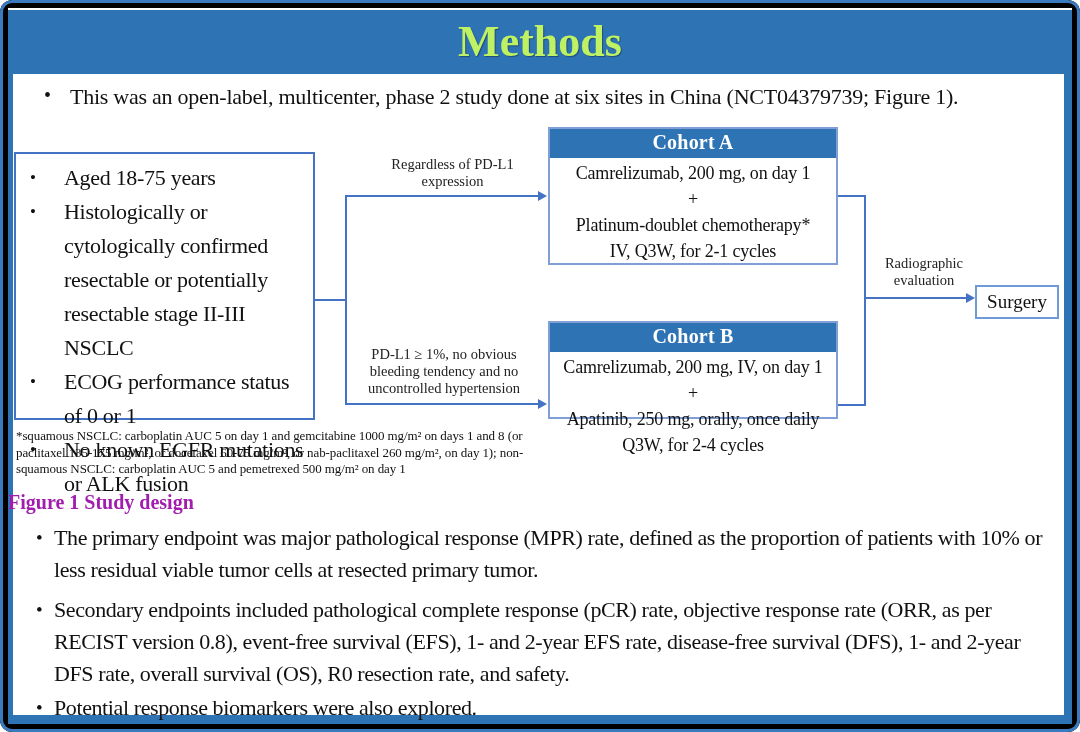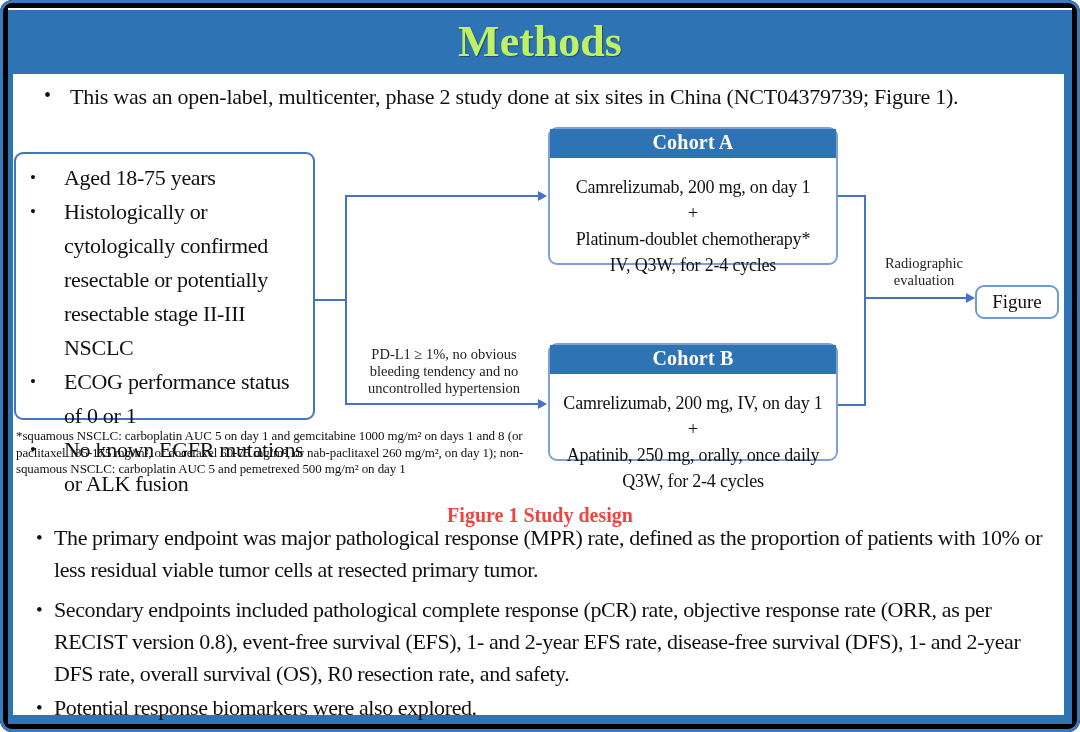--- a/index.html
+++ b/index.html
@@ -20,54 +20,54 @@
 
   .bullet-row { position:absolute; display:flex; color:#111; }
   .bullet-row .dot { flex:0 0 auto; }
   .intro { top:76px; left:36px; right:10px; font-size:22px; letter-spacing:-0.25px; }
   .intro .dot { width:26px; font-size:20px; }
   .bot { left:28px; right:22px; font-size:22px; line-height:32px; letter-spacing:-0.4px; }
   .bot .dot { width:18px; font-size:19px; }
   .b2 { top:514px; } .b3 { top:586px; } .b4 { top:684px; }
 
   
-  .dbox { position:absolute; background:#ffffff;border-radius:9px; }
+  .dbox { position:absolute; background:#ffffff; }
   .dbox .hdr { background:#2e74b5; color:#ffffff; font-weight:bold; }
   .elig { left:6px; top:144px; width:301px; height:268px; border:2px solid #4472c4; }
   .elig .hdr { height:30px; font-size:18px; padding:3px 0 0 10px; letter-spacing:0.2px; }
   .elig ul { list-style:none; margin-top:7px; }
   .elig li { position:relative; padding-left:48px; padding-right:4px; font-size:22px;
              line-height:34px; letter-spacing:-0.3px; color:#111; }
   .elig li::before { content:"\2022"; position:absolute; left:14px; top:0; font-size:17px; }
 
   .cohort { width:290px; border:2px solid #7f9fd6; text-align:center; }
   .cohortA { left:540px; top:119px; height:138px; }
-  .cohortB { left:540px; top:335px; height:118px; }
+  .cohortB { left:540px; top:313px; height:98px; }
   .cohort .hdr { height:29px; font-size:20px; padding-top:2px; letter-spacing:0.2px; }
-  .cohort .body { padding-top:16px;text-align:center; }
+  .cohort .body { padding-top:2px;text-align:center; }
   .cohort .line { font-size:18px; line-height:26px; letter-spacing:-0.2px; color:#111; }
 
   .surgery { left:967px; top:277px; width:84px; height:34px; border:2px solid #6e9bd8;
              display:flex; align-items:center; justify-content:center; font-size:19px; color:#111; }
 
   
   .hl, .vl { position:absolute; background:#4472c4; }
   .hl { height:2px; } .vl { width:2px; }
   .arr { position:absolute; width:0; height:0; border-top:5px solid transparent;
          border-bottom:5px solid transparent; border-left:9px solid #4472c4; }
 
   .flabel { position:absolute; text-align:center; font-size:14.5px; line-height:17px; color:#222; }
   .ltop { left:357px; top:148px; width:175px; }
   .lbot { left:337px; top:338px; width:198px; }
   .lrad { left:862px; top:247px; width:108px;text-align:center; }
 
   .footnote { position:absolute; left:8px; top:420px; width:548px; font-size:13px;
               line-height:16.5px; letter-spacing:-0.1px; color:#111; }
-  .caption { position:absolute; left:0; right:0; top:496px; text-align:center;
-             font-weight:bold; font-size:20px; color:#ef4444; }
+  .caption { position:absolute; left:0; right:0; top:483px; text-align:left;
+             font-weight:bold; font-size:20px; color:#a21caf; }
 </style>
 </head>
 <body>
 
 <div id="frame">
   <div id="slide">
 
     <div class="titlebar">
       <span>Methods</span>
     </div>
@@ -90,29 +90,30 @@
       </ul>
     </div>
 
     <div class="hl" style="left:307px; top:291px; width:32px;"></div>
     <div class="vl" style="left:337px; top:187px; height:210px;"></div>
     <div class="hl" style="left:337px; top:187px; width:195px;"></div>
     <div class="arr" style="left:530px; top:183px;"></div>
     <div class="hl" style="left:337px; top:395px; width:195px;"></div>
     <div class="arr" style="left:530px; top:391px;"></div>
 
+    <div class="flabel ltop">Regardless of PD-L1 expression</div>
     <div class="flabel lbot">PD-L1 ≥ 1%, no obvious bleeding tendency and no uncontrolled hypertension</div>
 
     <div class="dbox cohort cohortA">
       <div class="hdr">Cohort A</div>
       <div class="body">
         <div class="line">Camrelizumab, 200 mg, on day 1</div>
         <div class="line">+</div>
         <div class="line">Platinum-doublet chemotherapy*</div>
-        <div class="line">IV, Q3W, for 2-4 cycles</div>
+        <div class="line">IV, Q3W, for 2-1 cycles</div>
       </div>
     </div>
 
     <div class="dbox cohort cohortB">
       <div class="hdr">Cohort B</div>
       <div class="body">
         <div class="line">Camrelizumab, 200 mg, IV, on day 1</div>
         <div class="line">+</div>
         <div class="line">Apatinib, 250 mg, orally, once daily</div>
         <div class="line">Q3W, for 2-4 cycles</div>
@@ -121,21 +122,21 @@
 
     <div class="hl" style="left:830px; top:187px; width:28px;"></div>
     <div class="hl" style="left:830px; top:396px; width:28px;"></div>
     <div class="vl" style="left:856px; top:187px; height:211px;"></div>
     <div class="hl" style="left:856px; top:289px; width:102px;"></div>
     <div class="arr" style="left:958px; top:285px;"></div>
 
     <div class="flabel lrad">Radiographic evaluation</div>
 
     <div class="dbox surgery">
-      <span>Figure</span>
+      <span>Surgery</span>
     </div>
 
     <div class="footnote">*squamous NSCLC: carboplatin AUC 5 on day 1 and gemcitabine 1000 mg/m² on days 1 and 8 (or paclitaxel 135-175 mg/m², or docetaxel 60-75 mg/m², or nab-paclitaxel 260 mg/m², on day 1); non-squamous NSCLC: carboplatin AUC 5 and pemetrexed 500 mg/m² on day 1</div>
     <div class="caption">Figure 1 Study design</div>
 
     <div class="bullet-row bot b2">
       <span class="dot">•</span>
       <span>The primary endpoint was major pathological response (MPR) rate, defined as the proportion of patients with 10% or less residual viable tumor cells at resected primary tumor.</span>
     </div>
     <div class="bullet-row bot b3">

